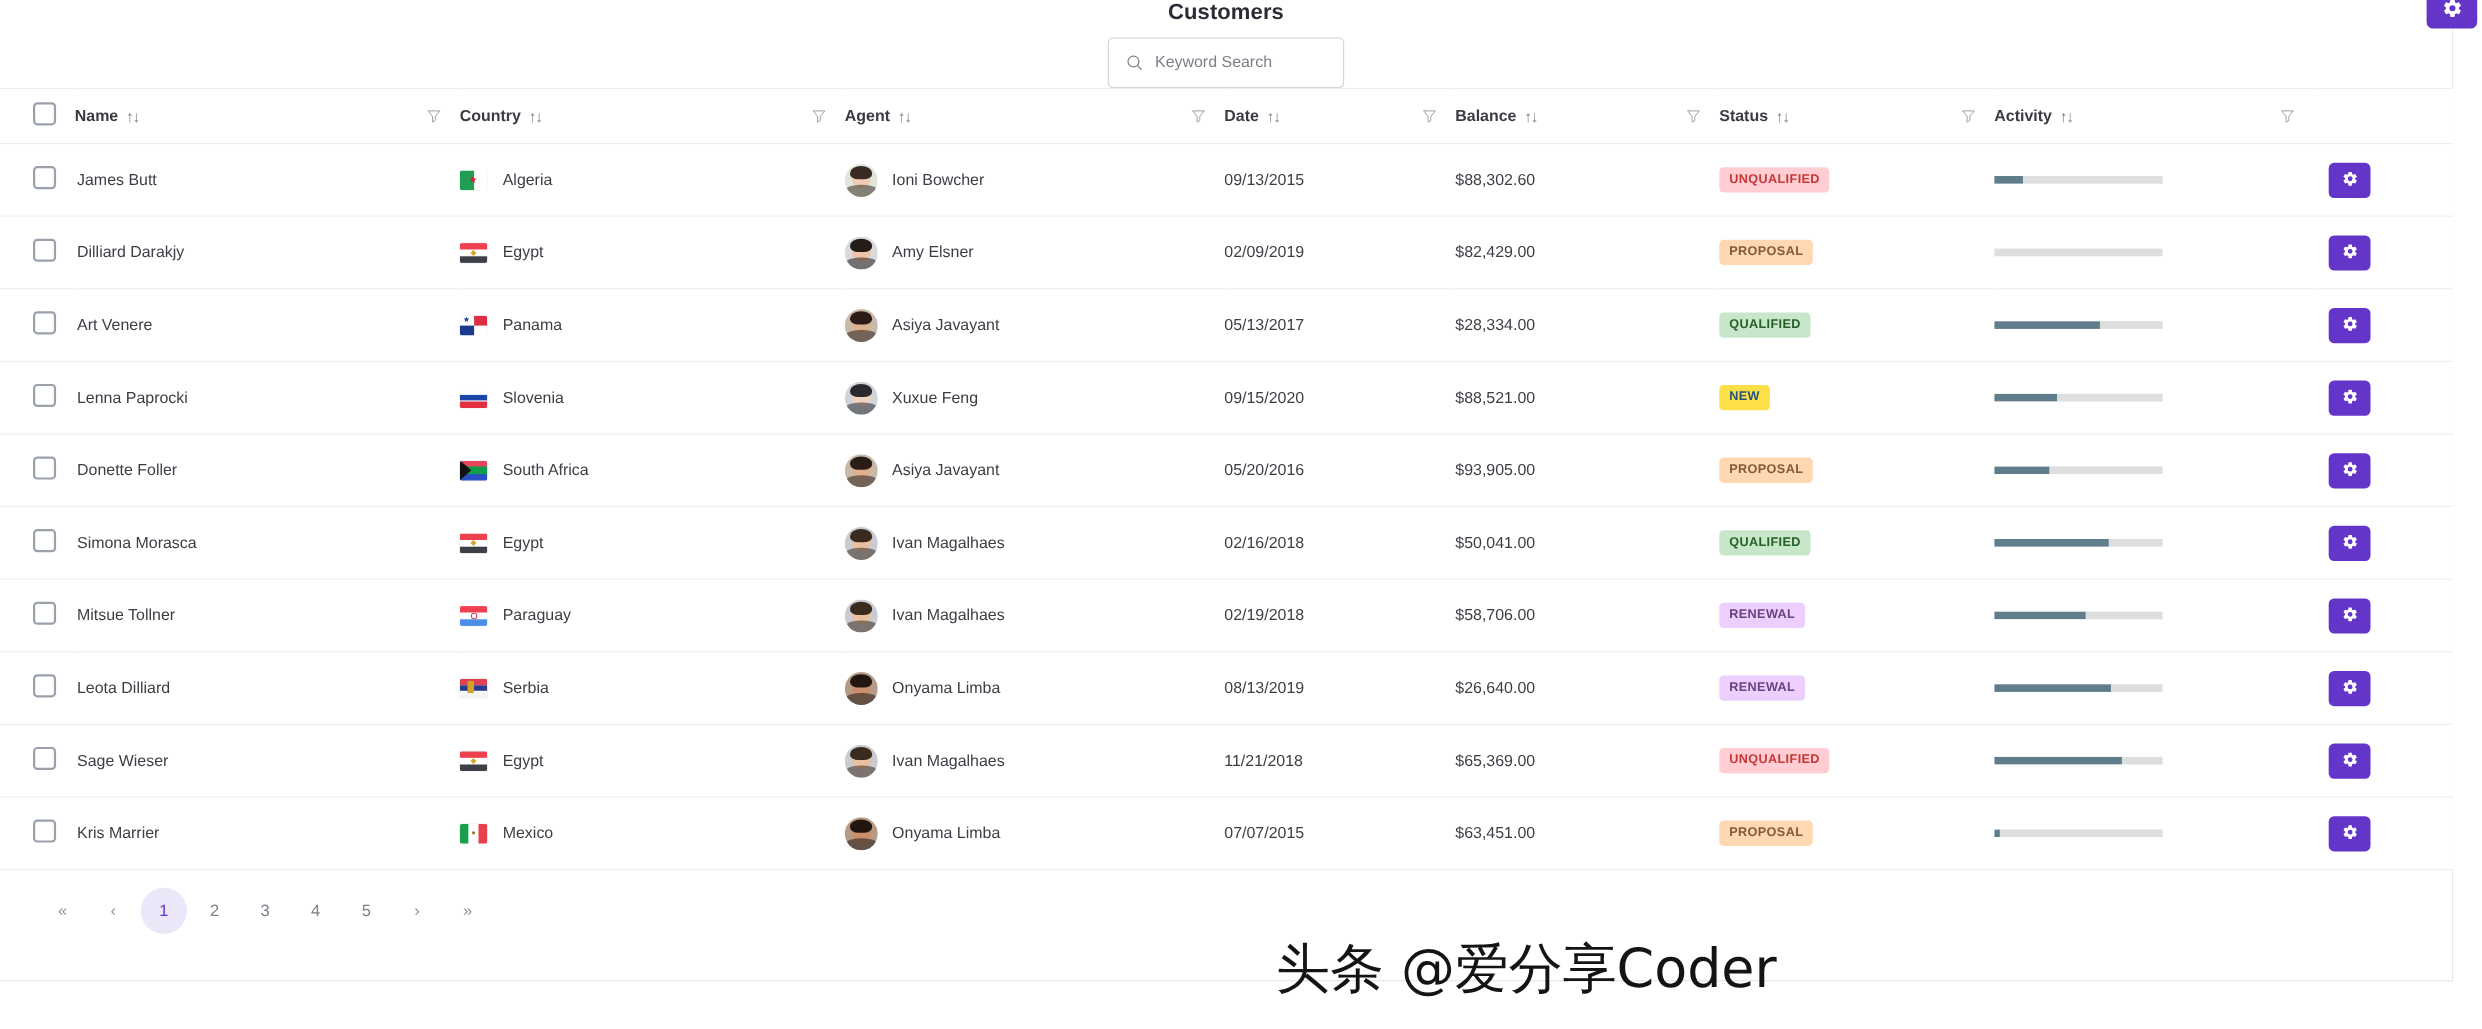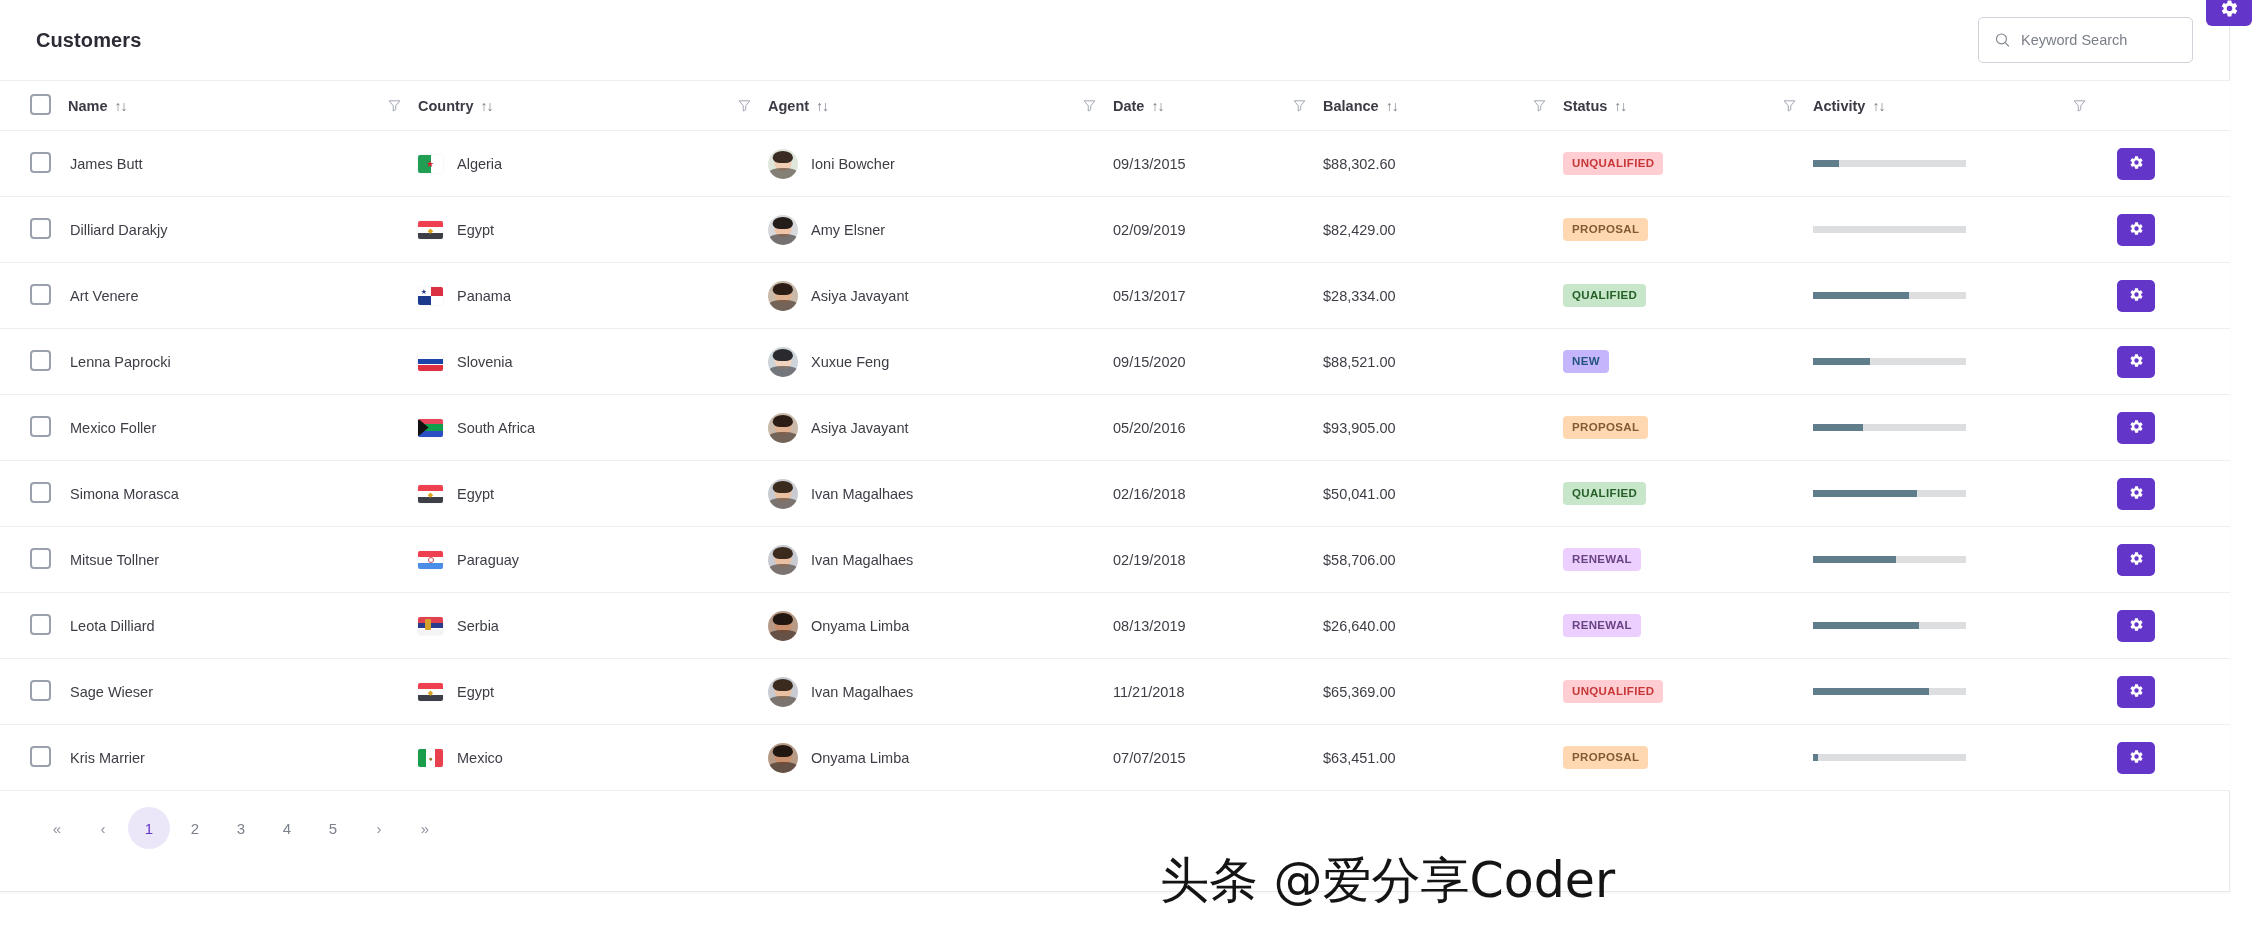--- a/index.html
+++ b/index.html
@@ -27,21 +27,21 @@
     width: 2230px; height: 892px;
     background: #fff;
     border: 1px solid #e8e8ec;
     border-top: none; border-left: none;
     box-shadow: 0 1px 2px rgba(0,0,0,.04);
   }
 
   
   .card-header {
     height: 80px; display: flex; align-items: center;
-    justify-content: space-between; padding: 0 36px;
+    justify-content: space-between; padding: 0 36px; flex-direction: column;
   }
   .card-title {
     font-size: 20px; font-weight: bold; color: #2b2b35;
     letter-spacing: .1px;
   }
   .search-wrap { position: relative; }
   .search-box {
     width: 215px; height: 46px;
     border: 1px solid #ced4da; border-radius: 5px;
     background: #fff; display: flex; align-items: center;
@@ -438,37 +438,37 @@
                   <div style="position:absolute;inset:0;background:#cdd4da"></div>
                   <div style="position:absolute;left:50%;top:18%;transform:translateX(-50%);width:56%;height:56%;background:#f2d3bd;border-radius:50% 50% 46% 46%"></div>
                   <div style="position:absolute;left:50%;top:8%;transform:translateX(-50%);width:68%;height:42%;background:#2a2a2e;border-radius:50% 50% 38% 38%"></div>
                   <div style="position:absolute;left:50%;bottom:0;transform:translateX(-50%);width:92%;height:34%;background:#2a2a2e;opacity:.55;border-radius:46% 46% 0 0"></div>
                 </span>
                 <span>Xuxue Feng</span>
               </div>
             </td>
             <td>09/15/2020</td>
             <td>$88,521.00</td>
-            <td><span class="badge" style="background:#c4b5fd;color:#23547b">NEW</span></td>
+            <td><span class="badge" style="background:#fde047;color:#23547b">NEW</span></td>
             <td>
               <div class="bar-track">
                 <div class="bar-fill" style="width:37%;background:#607d8b"></div>
               </div>
             </td>
             <td>
               <button class="act-btn">
                 <span><svg viewBox="0 0 24 24">
                     <path d="M19.4 13a7.8 7.8 0 0 0 0-2l2.1-1.6a.5.5 0 0 0 .1-.6l-2-3.4a.5.5 0 0 0-.6-.2l-2.5 1a7.6 7.6 0 0 0-1.7-1L14.5 2.4a.5.5 0 0 0-.5-.4h-4a.5.5 0 0 0-.5.4L9.2 5.2a7.6 7.6 0 0 0-1.7 1l-2.5-1a.5.5 0 0 0-.6.2l-2 3.4a.5.5 0 0 0 .1.6L4.6 11a7.8 7.8 0 0 0 0 2l-2.1 1.6a.5.5 0 0 0-.1.6l2 3.4a.5.5 0 0 0 .6.2l2.5-1a7.6 7.6 0 0 0 1.7 1l.3 2.8a.5.5 0 0 0 .5.4h4a.5.5 0 0 0 .5-.4l.3-2.8a7.6 7.6 0 0 0 1.7-1l2.5 1a.5.5 0 0 0 .6-.2l2-3.4a.5.5 0 0 0-.1-.6zM12 15.5A3.5 3.5 0 1 1 15.5 12 3.5 3.5 0 0 1 12 15.5z"></path>
                   </svg></span>
               </button>
             </td>
           </tr>
           <tr>
             <td><span class="chk"></span></td>
-            <td class="pad-l">Mexico Foller</td>
+            <td class="pad-l">Donette Foller</td>
             <td>
               <div class="country-cell">
                 <span class="flag">
                   <div style="position:absolute;left:0;right:0;top:0;height:50%;background:#e8465a"></div>
                   <div style="position:absolute;left:0;right:0;bottom:0;height:50%;background:#2a4fc4"></div>
                   <div style="position:absolute;left:0;top:33%;right:0;height:34%;background:#0f9e4b"></div>
                   <div style="position:absolute;left:0;top:0;bottom:0;width:42%;background:#111;clip-path:polygon(0 0,0 100%,100% 50%)"></div>
                 </span>
                 <span>South Africa</span>
               </div>

